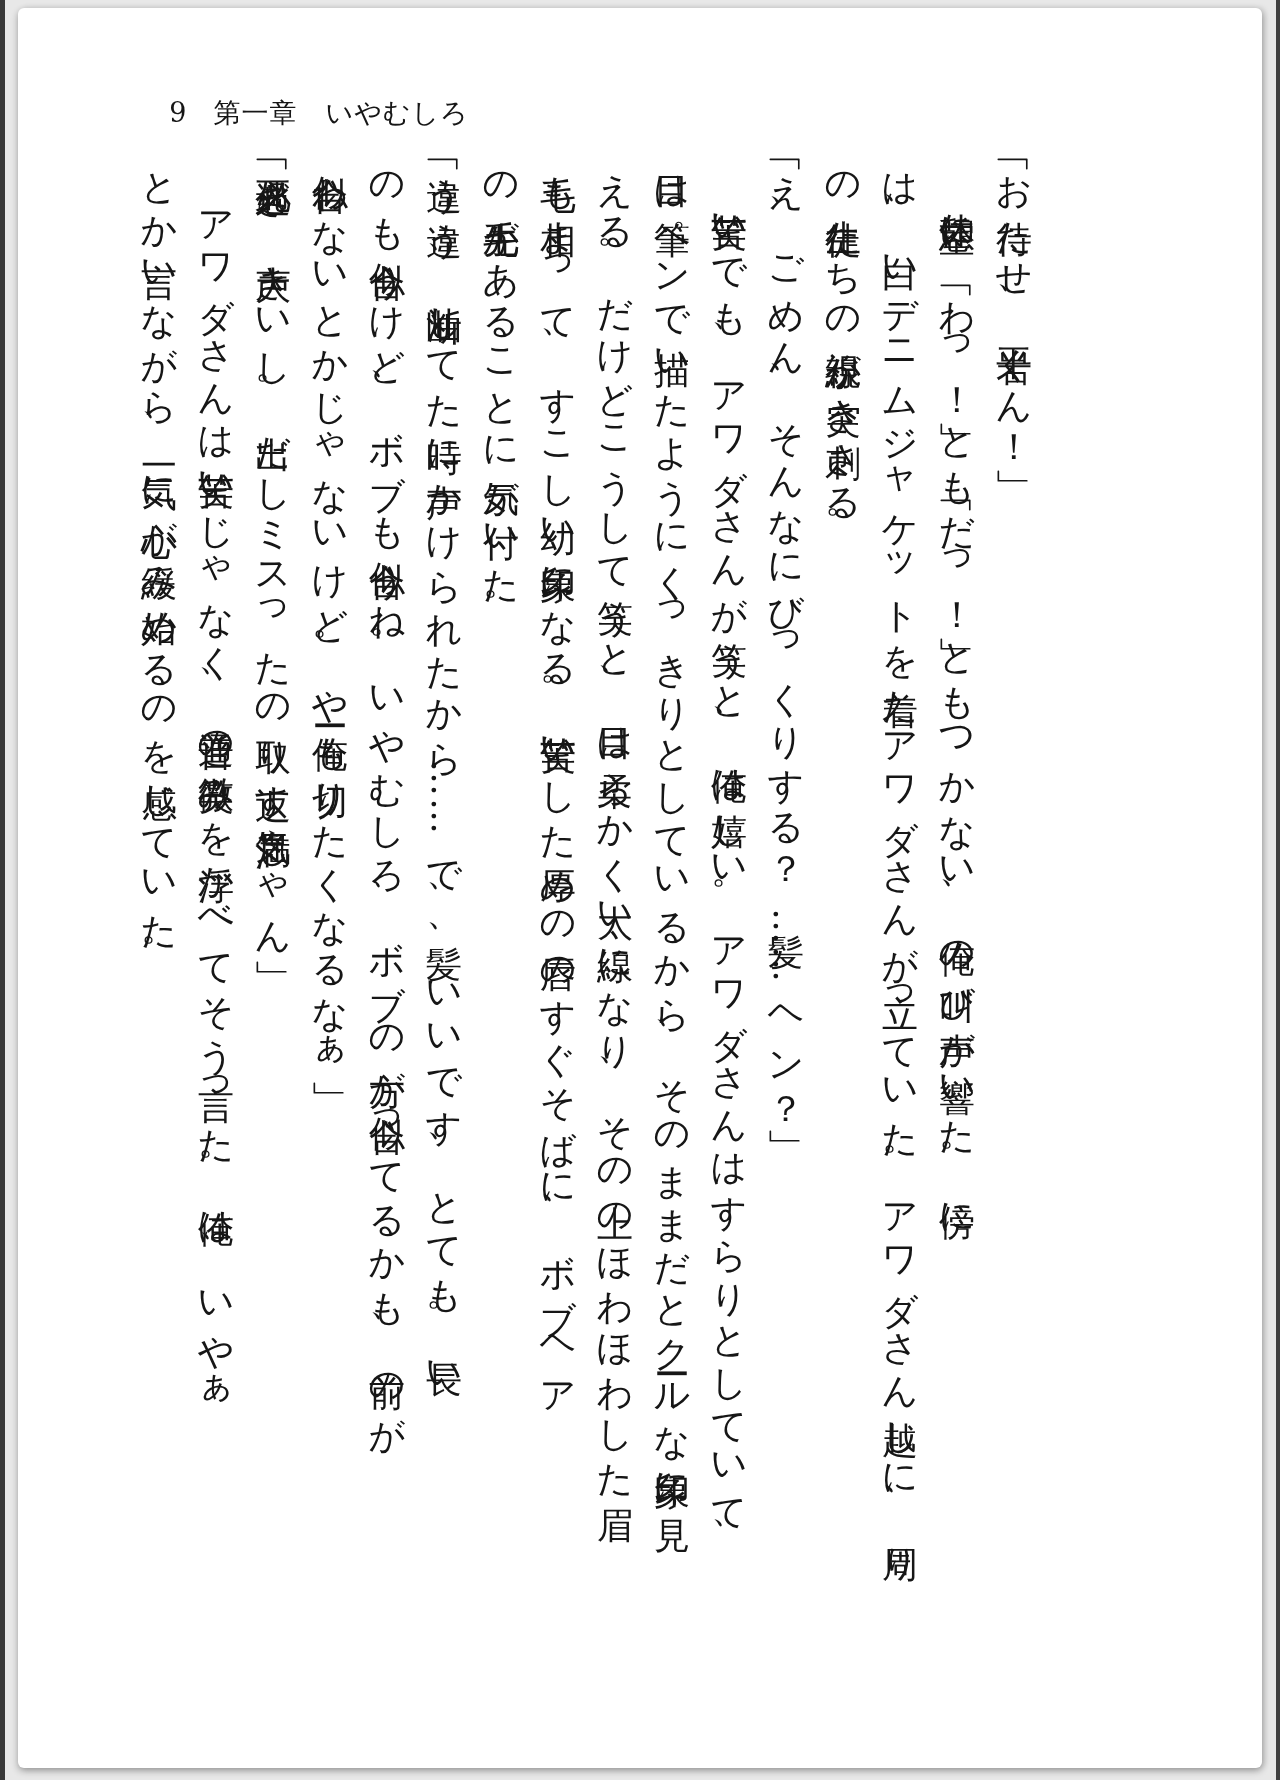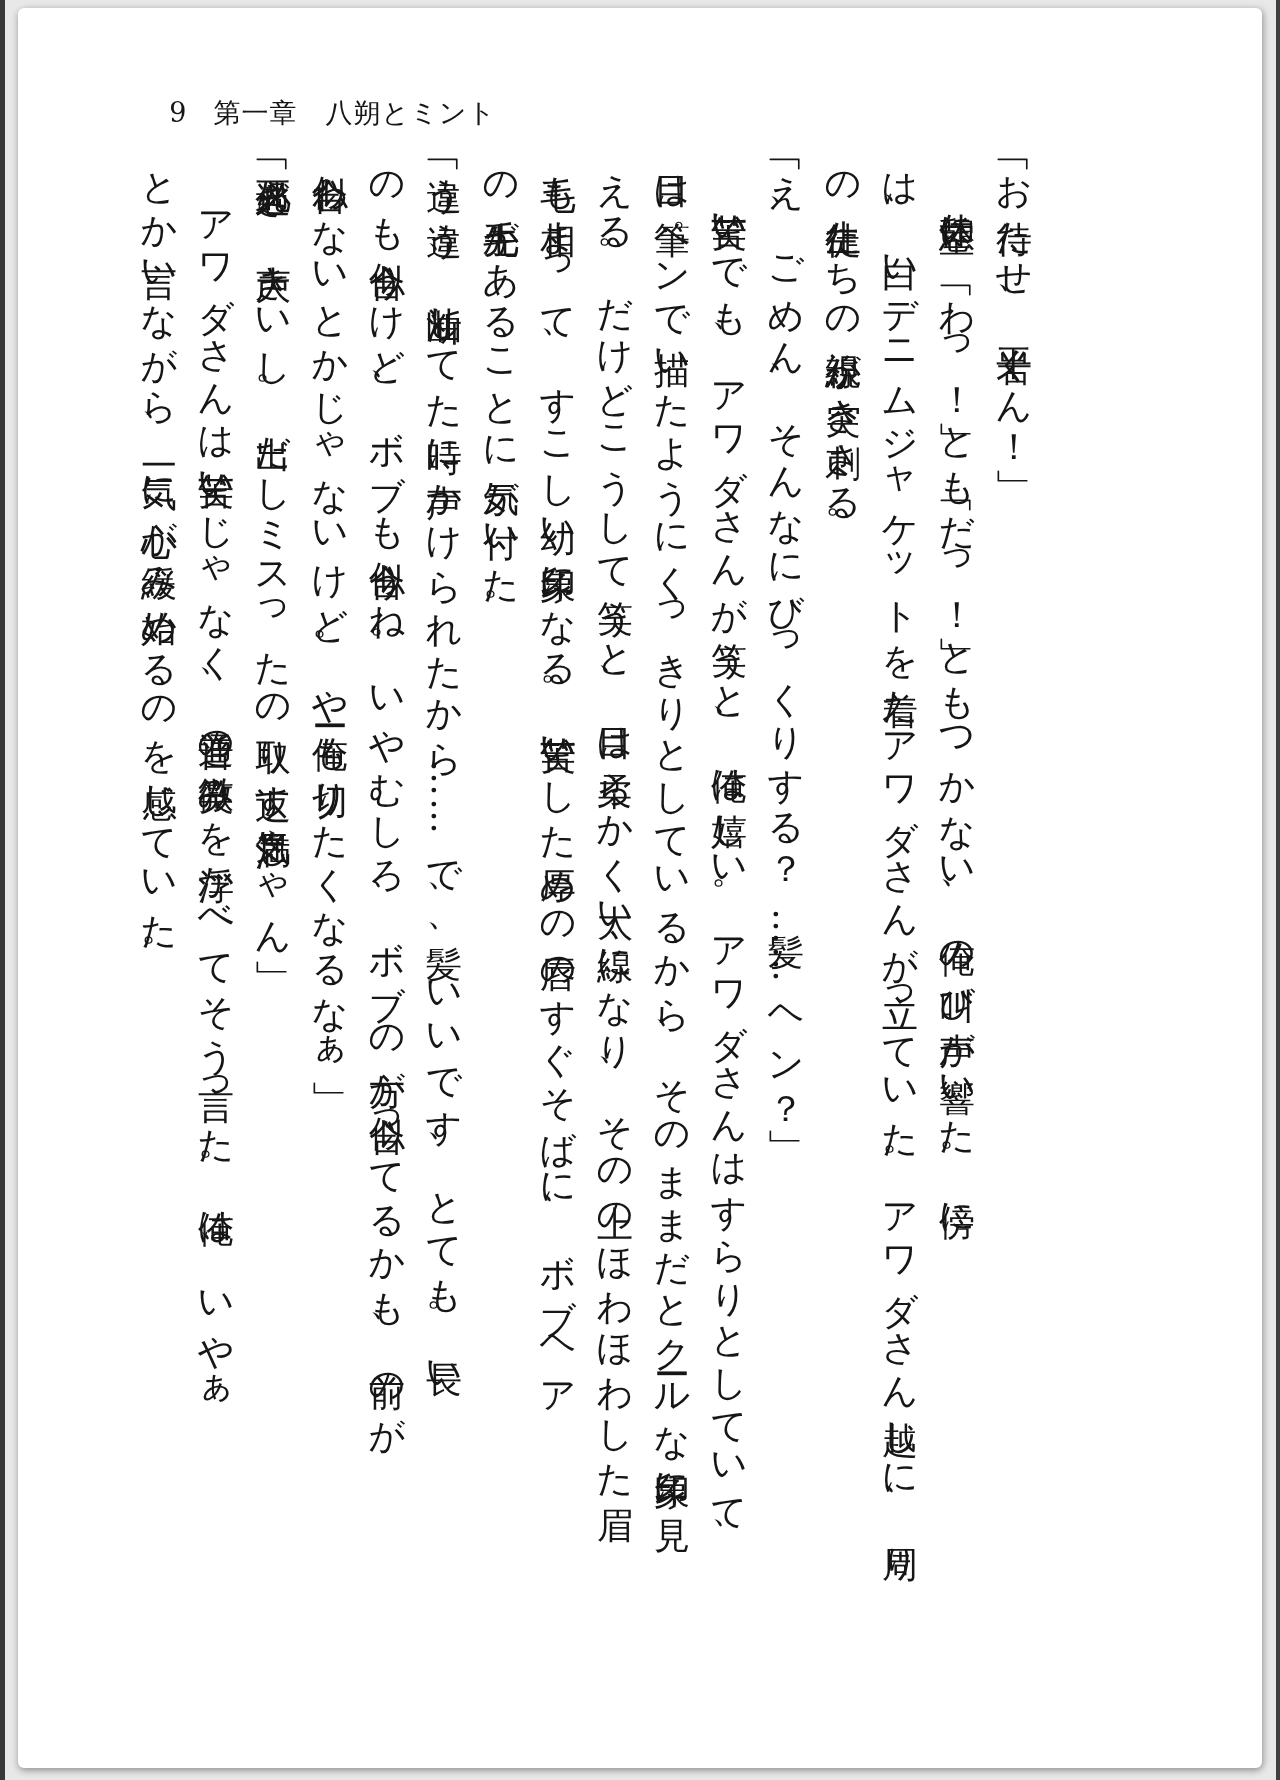--- a/index.html
+++ b/index.html
@@ -70,21 +70,21 @@
   }
 </style>
 </head>
 <body>
 
 <div class="book-edge left"></div>
 <div class="book-edge right"></div>
 
 <div class="page">
   <div class="page-header">
-    <span class="page-number">9</span><span class="chapter-title">第一章　八朔とミント</span>
+    <span class="page-number">9</span><span class="chapter-title">第一章　いやむしろ</span>
   </div>
 
   <div class="text-block">
     <div class="text-column">「お待たせ、平岩くん！」</div>
     <div class="text-column">　休憩室に、「わっ！」とも「だっ！」ともつかない、俺の叫び声が響いた。傍に</div>
     <div class="text-column">は、白いデニムジャケットを着たアワダさんが立っていた。アワダさん越しに、周り</div>
     <div class="text-column">の生徒たちの視線が突き刺さる。</div>
     <div class="text-column">「え、ごめん、そんなにびっくりする？　髪……ヘン？」</div>
     <div class="text-column">　苦笑いでも、アワダさんが笑うと、俺は嬉しい。アワダさんはすらりとしていて、</div>
     <div class="text-column">目は筆ペンで描いたようにくっきりとしているから、そのままだとクールな印象に見</div>

